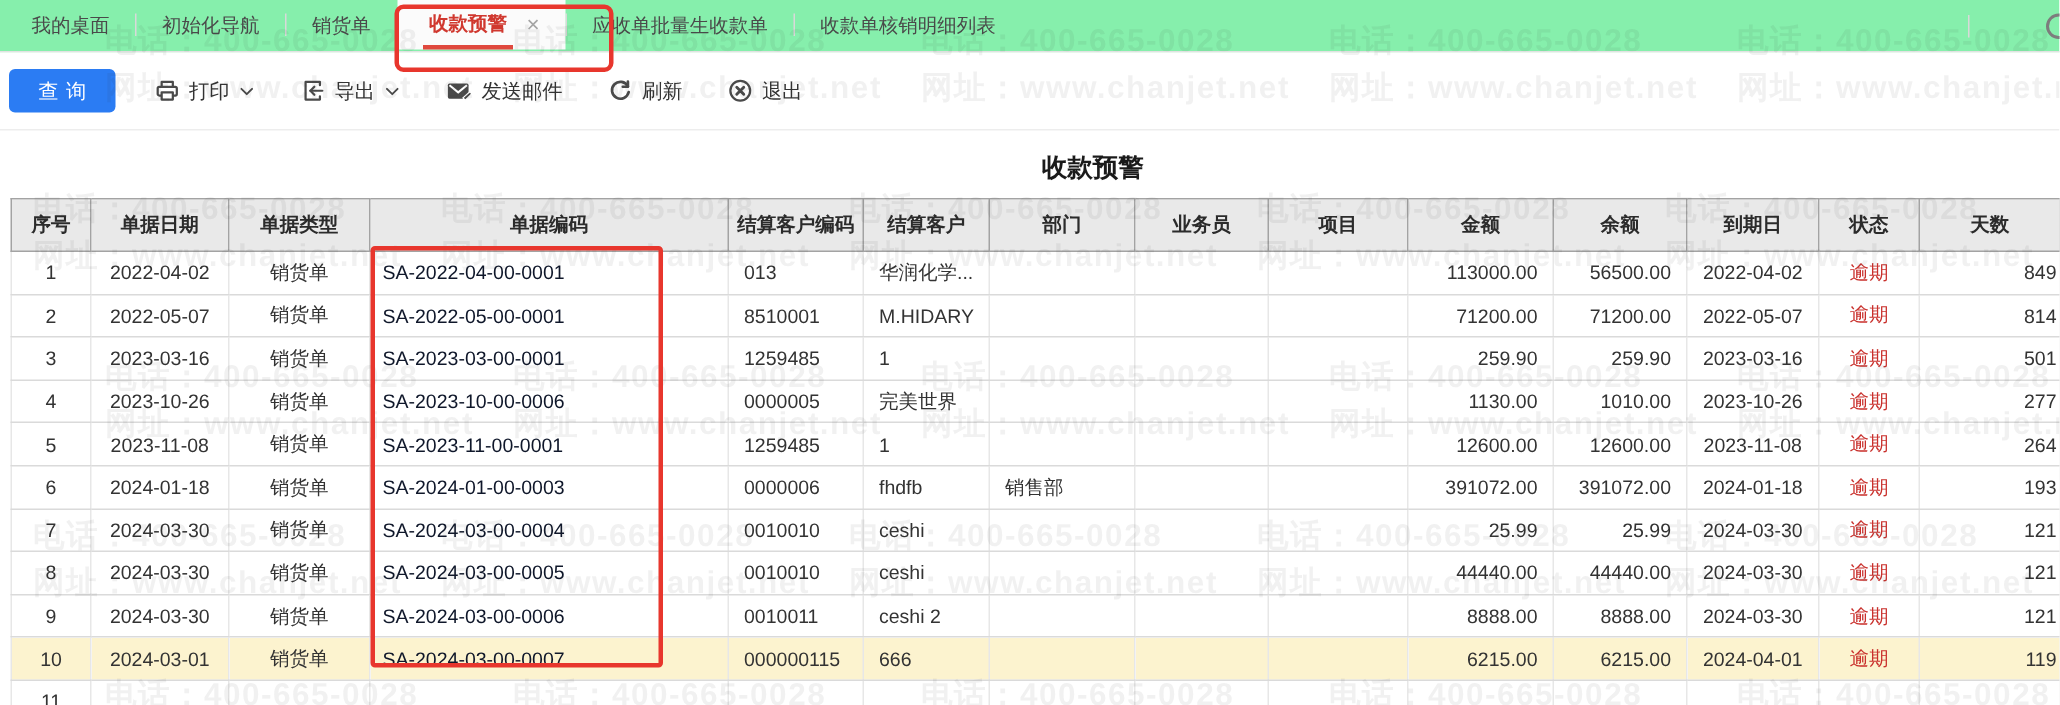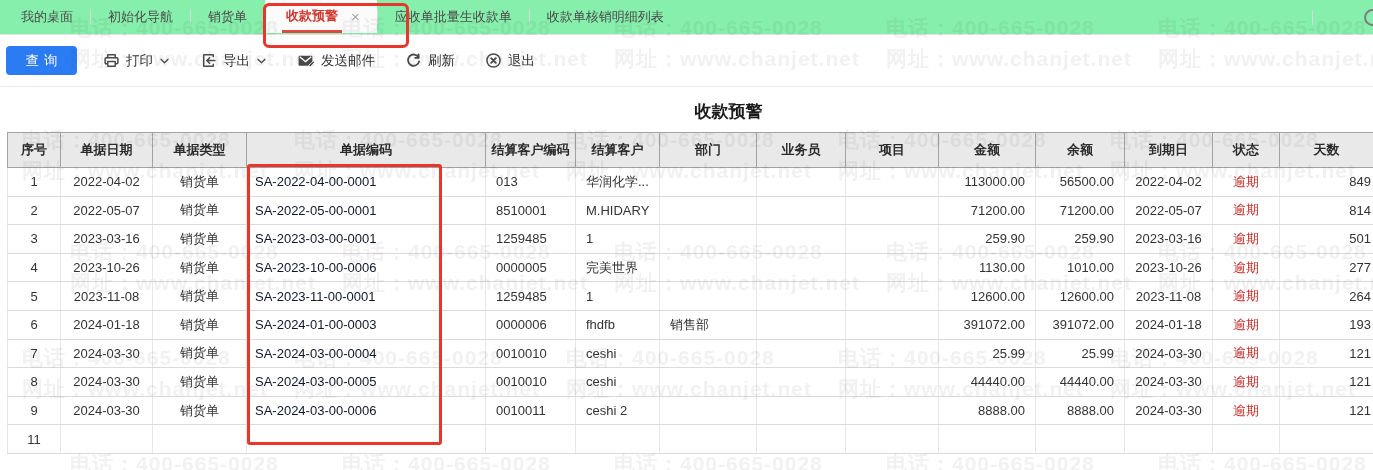--- a/index.html
+++ b/index.html
@@ -330,20 +330,36 @@
             <td class="a-l cell-customer">ceshi 2</td>
             <td class="a-l cell-dept"></td>
             <td class="a-l cell-salesperson"></td>
             <td class="a-l cell-project"></td>
             <td class="a-r cell-amount">8888.00</td>
             <td class="a-r cell-balance">8888.00</td>
             <td class="a-c cell-due_date">2024-03-30</td>
             <td class="a-c cell-status"><span class="status-overdue">逾期</span></td>
             <td class="a-r cell-days">121</td>
           </tr>
+          <tr class="hl">
+            <td class="a-c cell-seq">10</td>
+            <td class="a-c cell-doc_date">2024-03-01</td>
+            <td class="a-c cell-doc_type">销货单</td>
+            <td class="a-l cell-doc_code"><span class="doc-link">SA-2024-03-00-0007</span></td>
+            <td class="a-l cell-customer_code">000000115</td>
+            <td class="a-l cell-customer">666</td>
+            <td class="a-l cell-dept"></td>
+            <td class="a-l cell-salesperson"></td>
+            <td class="a-l cell-project"></td>
+            <td class="a-r cell-amount">6215.00</td>
+            <td class="a-r cell-balance">6215.00</td>
+            <td class="a-c cell-due_date">2024-04-01</td>
+            <td class="a-c cell-status"><span class="status-overdue">逾期</span></td>
+            <td class="a-r cell-days">119</td>
+          </tr>
           <tr>
             <td class="a-c cell-seq">11</td>
             <td class="a-c cell-doc_date"></td>
             <td class="a-c cell-doc_type"></td>
             <td class="a-l cell-doc_code"></td>
             <td class="a-l cell-customer_code"></td>
             <td class="a-l cell-customer"></td>
             <td class="a-l cell-dept"></td>
             <td class="a-l cell-salesperson"></td>
             <td class="a-l cell-project"></td>

